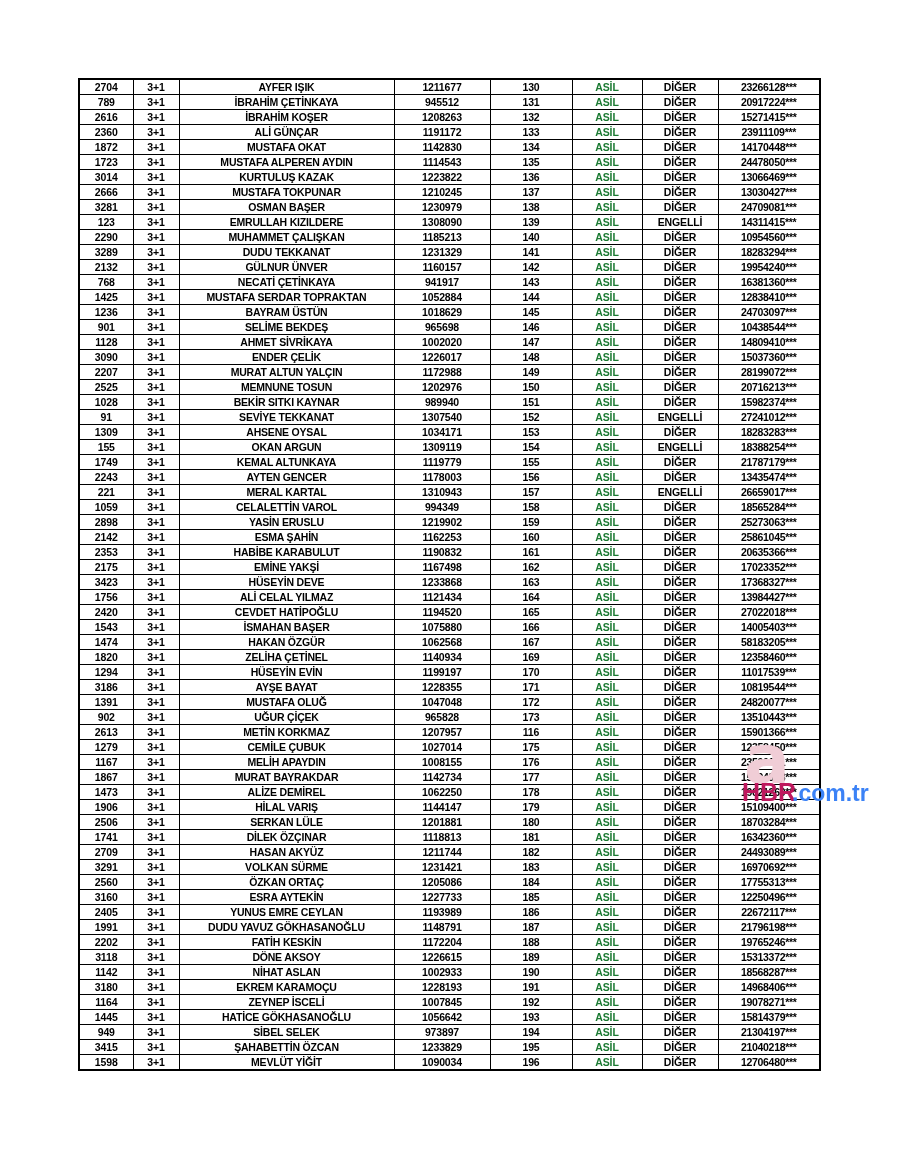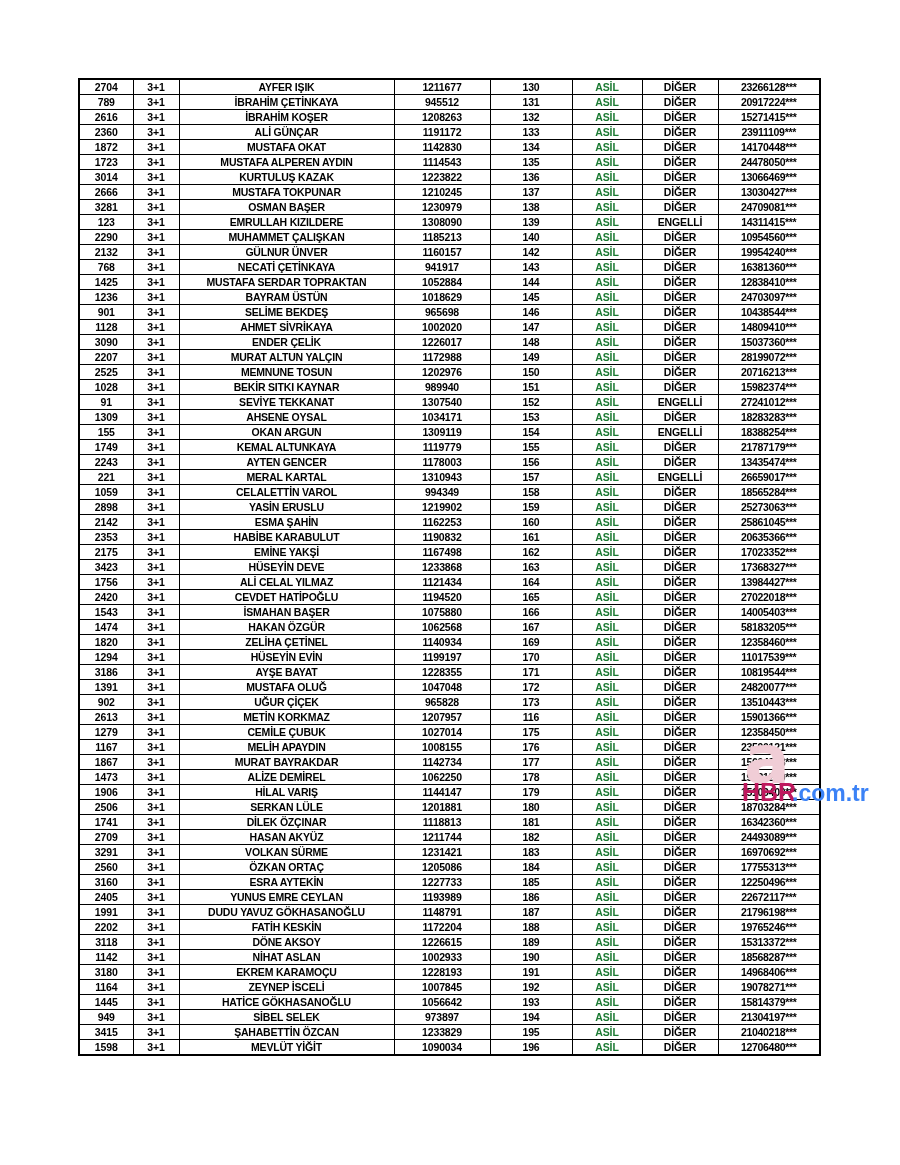--- a/index.html
+++ b/index.html
@@ -231,20 +231,30 @@
             <td class="cell-sira">2290</td>
             <td class="cell-tip">3+1</td>
             <td class="cell-ad">MUHAMMET ÇALIŞKAN</td>
             <td class="cell-basvuru">1185213</td>
             <td class="cell-no">140</td>
             <td class="cell-durum">ASİL</td>
             <td class="cell-kat">DİĞER</td>
             <td class="cell-tc">10954560***</td>
           </tr>
           <tr>
+            <td class="cell-sira">3289</td>
+            <td class="cell-tip">3+1</td>
+            <td class="cell-ad">DUDU TEKKANAT</td>
+            <td class="cell-basvuru">1231329</td>
+            <td class="cell-no">141</td>
+            <td class="cell-durum">ASİL</td>
+            <td class="cell-kat">DİĞER</td>
+            <td class="cell-tc">18283294***</td>
+          </tr>
+          <tr>
             <td class="cell-sira">2132</td>
             <td class="cell-tip">3+1</td>
             <td class="cell-ad">GÜLNUR ÜNVER</td>
             <td class="cell-basvuru">1160157</td>
             <td class="cell-no">142</td>
             <td class="cell-durum">ASİL</td>
             <td class="cell-kat">DİĞER</td>
             <td class="cell-tc">19954240***</td>
           </tr>
           <tr>

